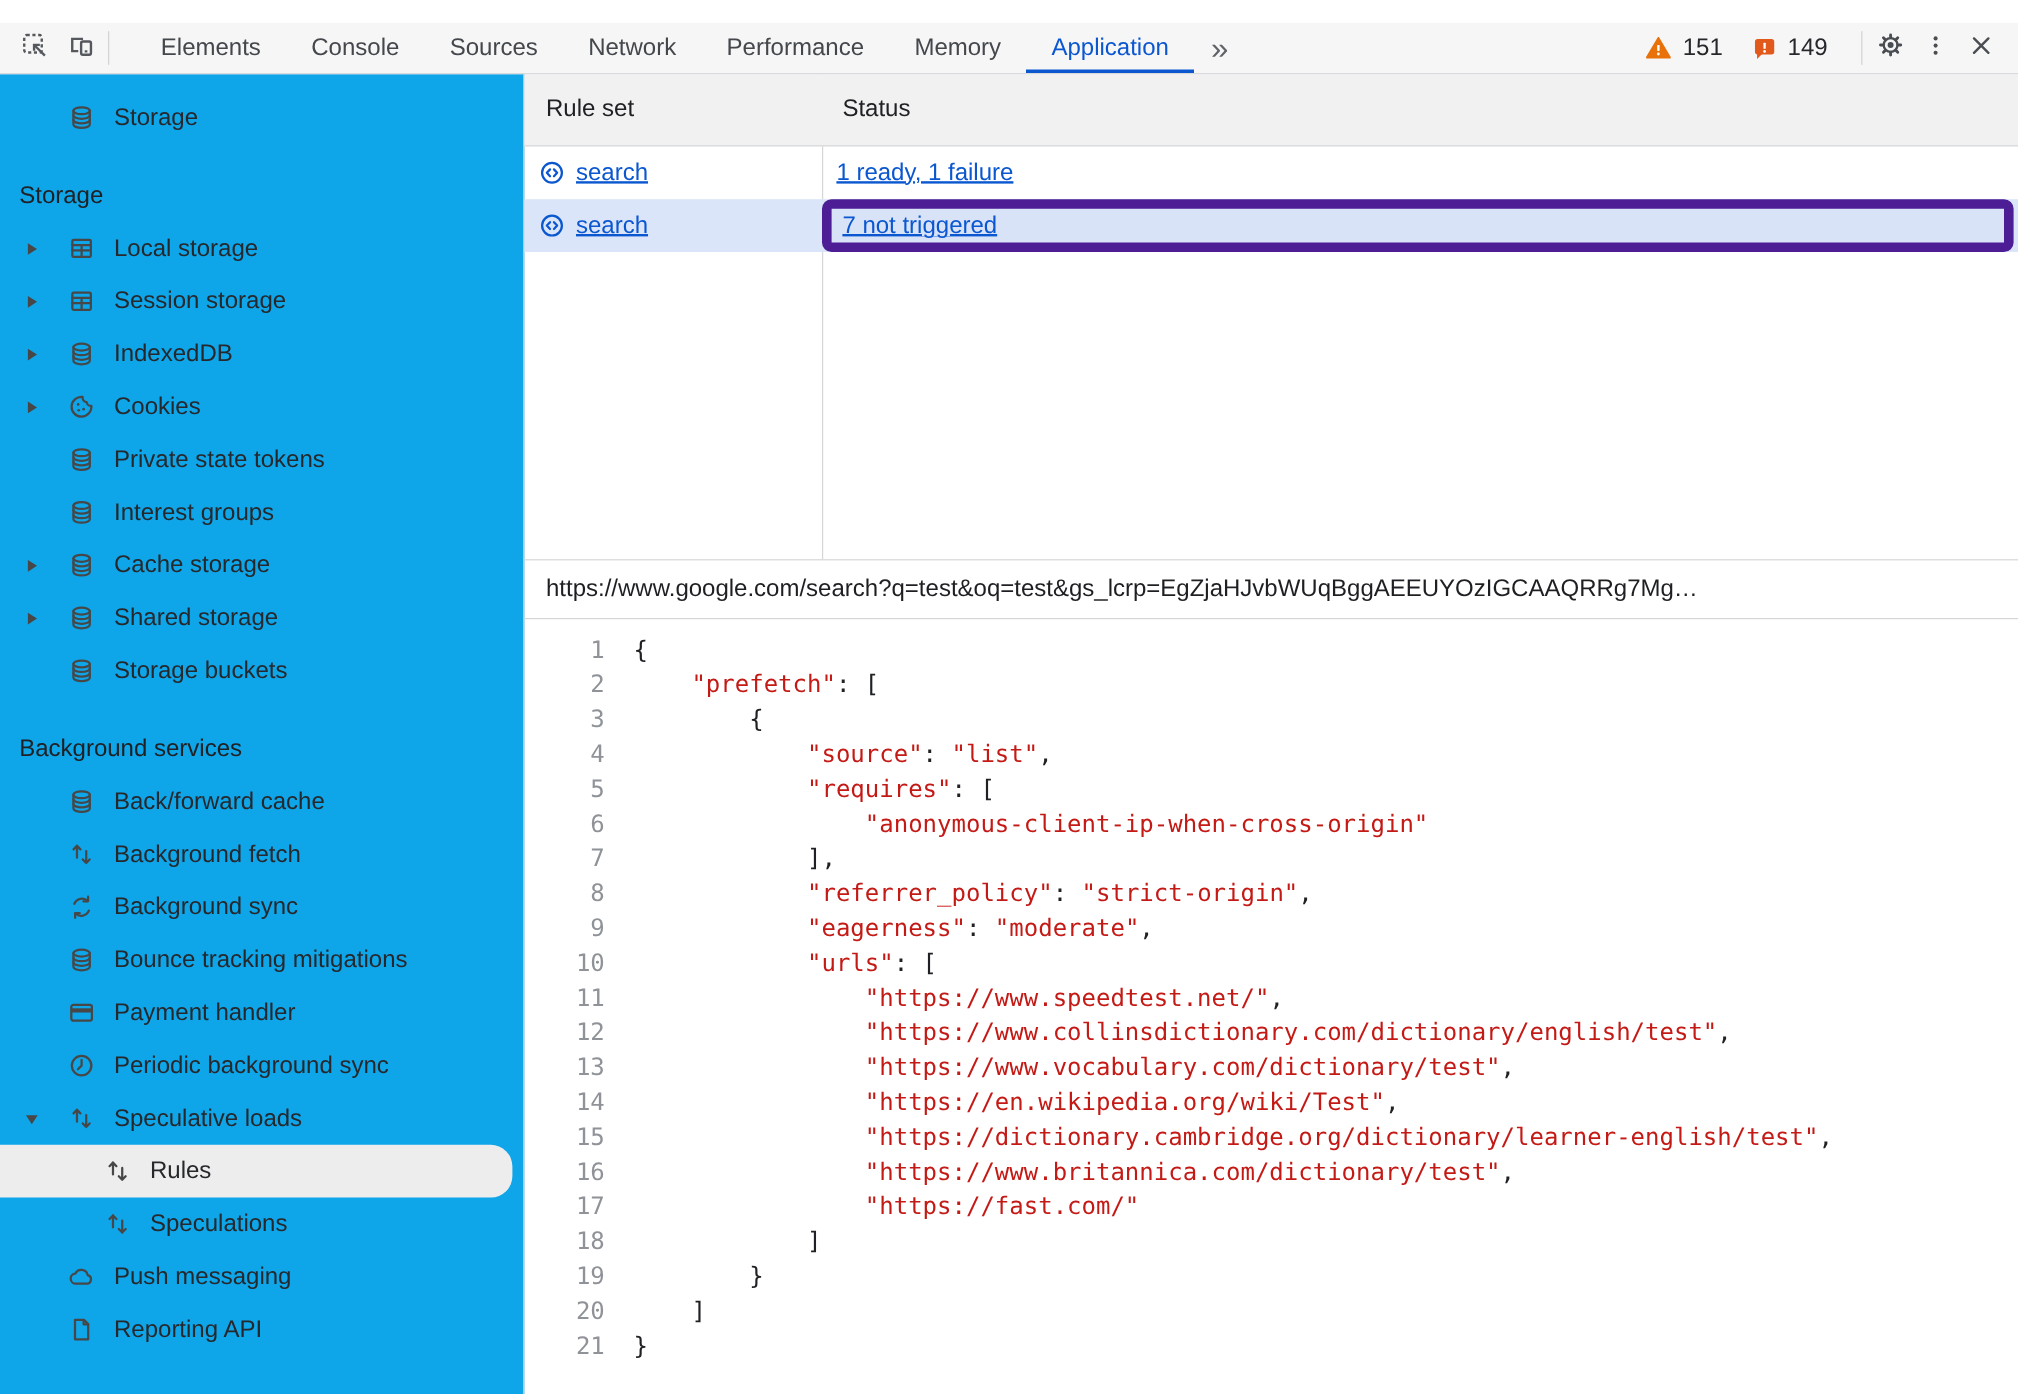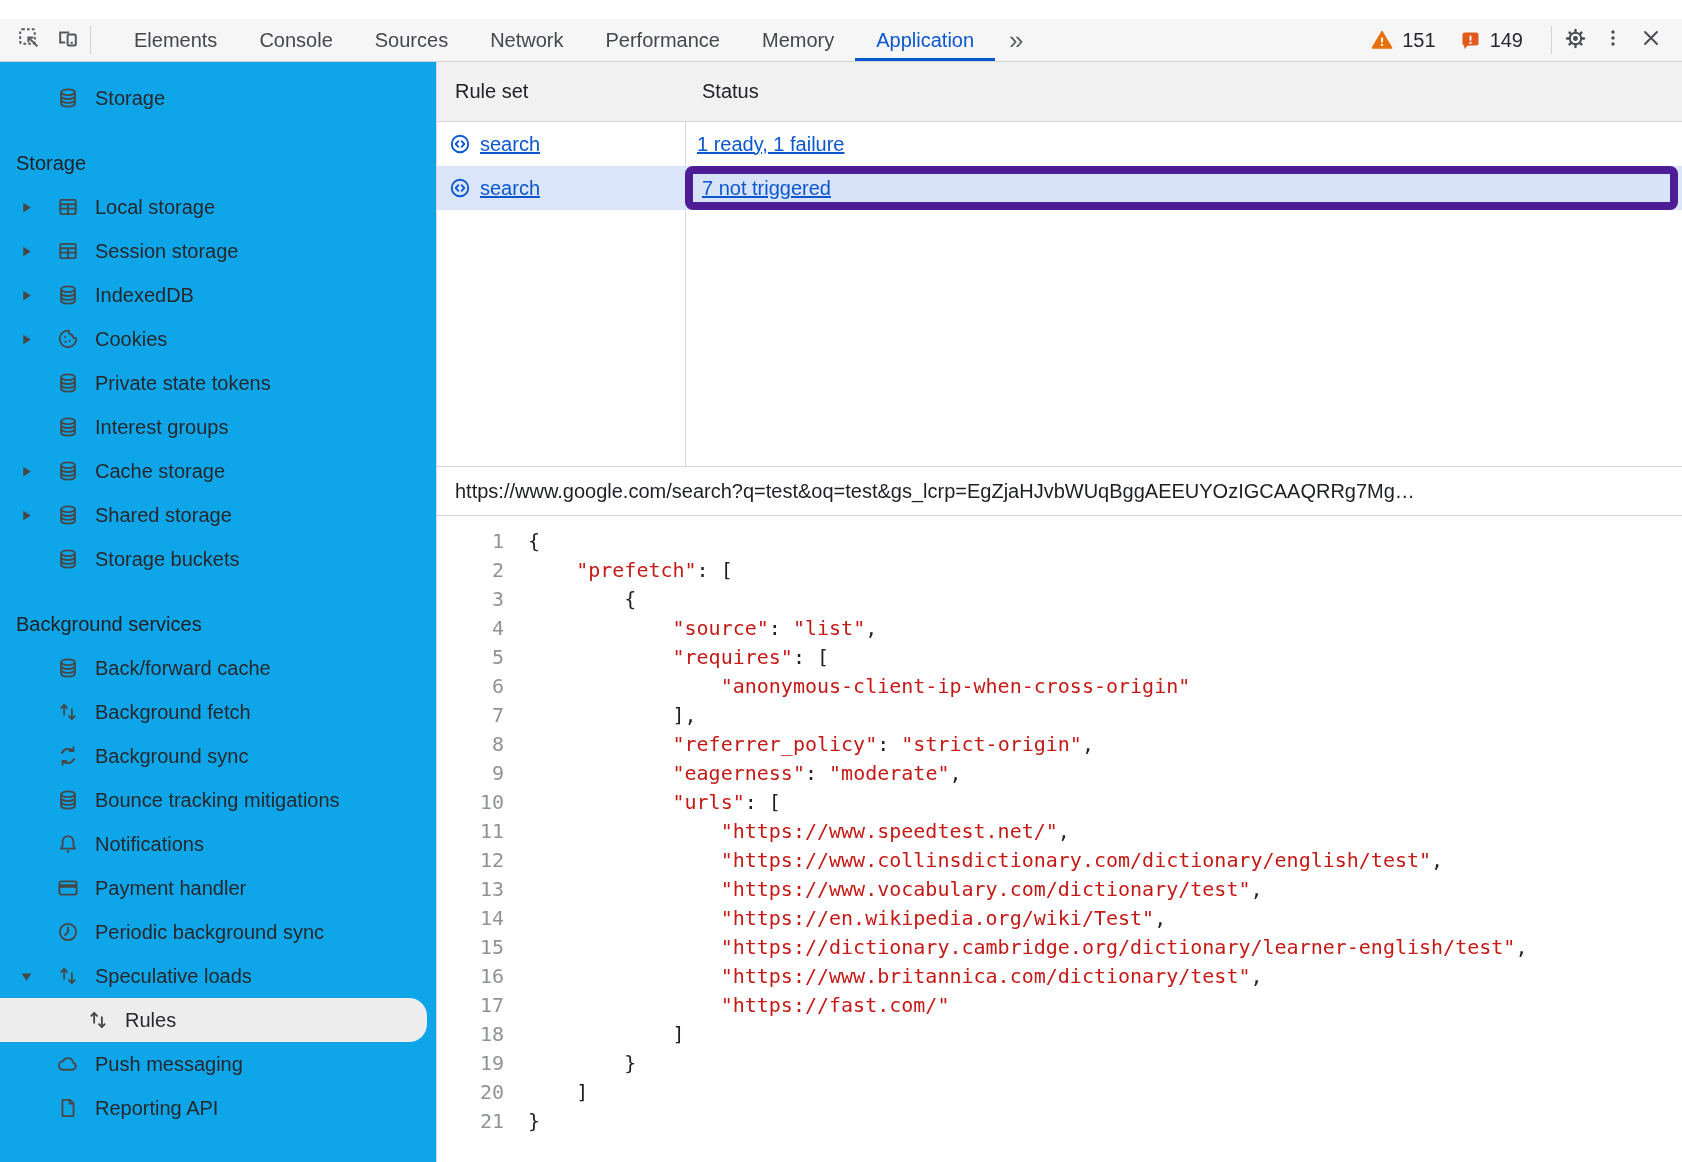--- a/index.html
+++ b/index.html
@@ -343,30 +343,20 @@
               <path d="M3.8 8.3c0 1.45 2.78 2.6 6.2 2.6s6.2-1.15 6.2-2.6"></path>
               <path d="M3.8 11.8c0 1.45 2.78 2.6 6.2 2.6s6.2-1.15 6.2-2.6"></path>
             </svg>
           </span>
           <span class="slabel">Bounce tracking mitigations</span>
         </div>
         <div class="srow">
           <span class="tri"></span>
           <span class="sicon">
             <svg viewBox="0 0 20 20" width="22" height="22" fill="none" stroke="#474747" stroke-width="1.7" stroke-linecap="round" stroke-linejoin="round">
-              <path d="M10 2.8a4.9 4.9 0 0 0-4.9 4.9v4.2l-1.5 2.3h12.8l-1.5-2.3V7.7A4.9 4.9 0 0 0 10 2.8z"></path>
-              <circle cx="10" cy="16.9" r="1.2" fill="#474747" stroke="none"></circle>
-            </svg>
-          </span>
-          <span class="slabel">Notifications</span>
-        </div>
-        <div class="srow">
-          <span class="tri"></span>
-          <span class="sicon">
-            <svg viewBox="0 0 20 20" width="22" height="22" fill="none" stroke="#474747" stroke-width="1.7" stroke-linecap="round" stroke-linejoin="round">
               <rect x="2.2" y="4" width="15.6" height="12" rx="1.6"></rect>
               <rect x="2.2" y="6.6" width="15.6" height="3.2" fill="#474747" stroke="none"></rect>
             </svg>
           </span>
           <span class="slabel">Payment handler</span>
         </div>
         <div class="srow">
           <span class="tri"></span>
           <span class="sicon">
             <svg viewBox="0 0 20 20" width="22" height="22" fill="none" stroke="#474747" stroke-width="1.7" stroke-linecap="round" stroke-linejoin="round">
@@ -392,20 +382,30 @@
         </div>
         <div class="srow child selected">
           <span class="tri"></span>
           <span class="sicon">
             <svg viewBox="0 0 20 20" width="22" height="22" fill="none" stroke="#474747" stroke-width="1.7" stroke-linecap="round" stroke-linejoin="round">
               <path d="M6.5 12.5V3.5M6.5 3.5 3.9 6.2M6.5 3.5l2.6 2.7"></path>
               <path d="M13.5 7.5v9M13.5 16.5l-2.6-2.7M13.5 16.5l2.6-2.7"></path>
             </svg>
           </span>
           <span class="slabel">Rules</span>
+        </div>
+        <div class="srow child">
+          <span class="tri"></span>
+          <span class="sicon">
+            <svg viewBox="0 0 20 20" width="22" height="22" fill="none" stroke="#474747" stroke-width="1.7" stroke-linecap="round" stroke-linejoin="round">
+              <path d="M6.5 12.5V3.5M6.5 3.5 3.9 6.2M6.5 3.5l2.6 2.7"></path>
+              <path d="M13.5 7.5v9M13.5 16.5l-2.6-2.7M13.5 16.5l2.6-2.7"></path>
+            </svg>
+          </span>
+          <span class="slabel">Speculations</span>
         </div>
         <div class="srow">
           <span class="tri"></span>
           <span class="sicon">
             <svg viewBox="0 0 20 20" width="22" height="22" fill="none" stroke="#474747" stroke-width="1.7" stroke-linecap="round" stroke-linejoin="round">
               <path d="M5.8 15.2h8.1a3.3 3.3 0 0 0 .7-6.5 4.9 4.9 0 0 0-9.3-1.1 3.7 3.7 0 0 0 .5 7.6z"></path>
             </svg>
           </span>
           <span class="slabel">Push messaging</span>
         </div>

